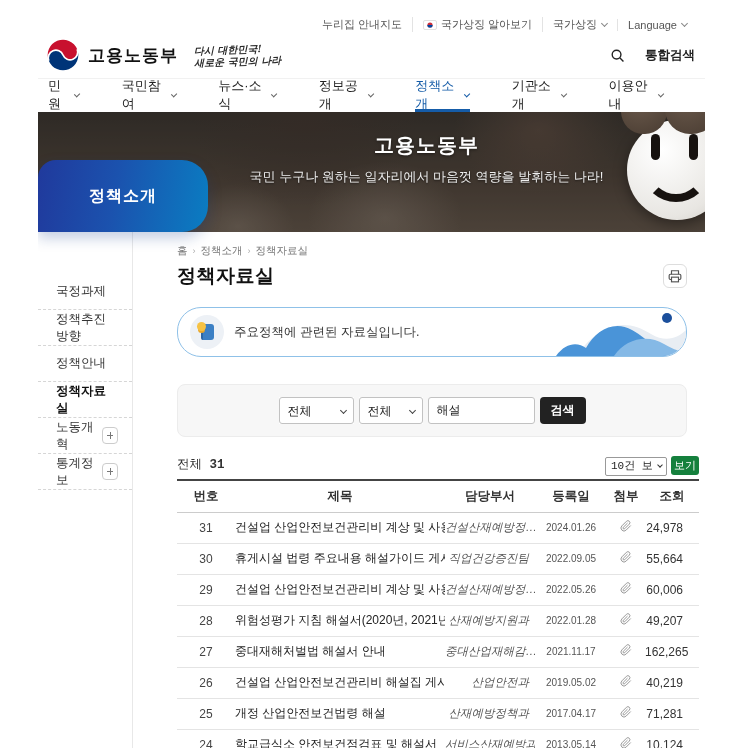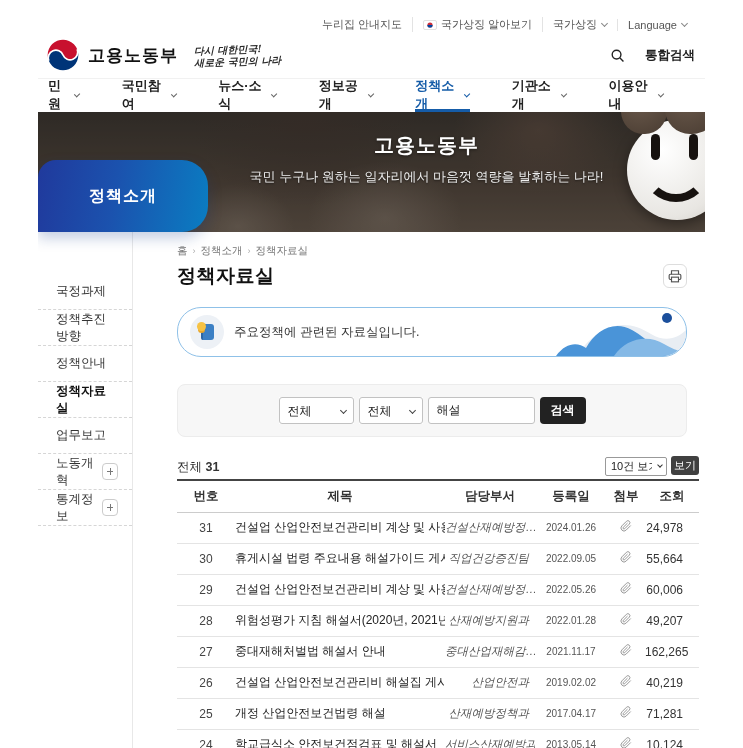--- a/index.html
+++ b/index.html
@@ -17,21 +17,21 @@
   
   .header-row { height:47px; display:flex; align-items:center; padding:0 10px 0 8px; border-bottom:1px solid #f1f1f1; }
   .logo-wrap { display:flex; align-items:center; cursor:pointer; }
   .logo-mark { width:34px; height:34px; }
   .ministry-name { font-size:17px; font-weight:bold; color:#111; letter-spacing:1px; margin-left:8px; }
   .slogan { margin-left:16px; font-family:"DejaVu Serif","Liberation Serif",serif; font-style:italic; font-weight:bold; font-size:10px; line-height:1.15; color:#2b2b2b; transform:rotate(-2deg); }
   .hsearch { margin-left:auto; display:flex; align-items:center; gap:20px; font-size:12.5px; font-weight:bold; color:#222; cursor:pointer; }
 
   
   .nav-row { height:33px; display:flex; align-items:stretch; padding-left:10px; }
-  .nav-item { display:flex; align-items:center; font-size:13px; font-weight:bold; color:#222; margin-right:42px; cursor:pointer; border-bottom:3px solid transparent; padding-top:2px; }
+  .nav-item { display:flex; align-items:center; font-size:13px; font-weight:normal; color:#222; margin-right:42px; cursor:pointer; border-bottom:3px solid transparent; padding-top:2px; }
   .nav-item .chev { border-color:#666; }
   .nav-item.active { color:#155CA8; border-bottom-color:#155CA8; }
   .nav-item.active .chev { border-color:#155CA8; }
 
   
   .hero { position:relative; height:120px; overflow:hidden;
     background:
       radial-gradient(90px 70px at 12% 80%, rgba(210,195,180,.35), transparent 70%),
       radial-gradient(80px 60px at 30% 95%, rgba(190,175,160,.30), transparent 70%),
       radial-gradient(110px 80px at 52% 88%, rgba(205,190,175,.28), transparent 70%),
@@ -81,28 +81,28 @@
   .info-wave { position:absolute; right:0; bottom:0; }
 
   .search-panel { margin-top:27px; width:510px; height:53px; background:#f7f7f7; border:1px solid #ececec; border-radius:8px; display:flex; align-items:center; justify-content:center; gap:5px; }
   .sel-wrap { position:relative; background:#fff; }
   .sel-wrap select { appearance:none; -webkit-appearance:none; border:1px solid #c2c2c2; border-radius:3px; background:#fff; height:27px; font-size:12px; color:#222; padding:0 20px 0 8px; font-family:inherit; cursor:pointer; }
   .sel-wrap .chev { position:absolute; right:8px; top:11px; pointer-events:none; border-color:#444; }
   .sel1 select { width:75px; } .sel2 select { width:64px; }
   .kw-input { width:107px; height:27px; border:1px solid #c2c2c2; border-radius:3px; font-size:12px; padding:0 8px; color:#222; font-family:inherit; }
   .search-btn { width:46px; height:27px; background:#222; color:#fff; border:none; border-radius:4px; font-size:12px; font-weight:bold; font-family:inherit; cursor:pointer; }
 
-  .list-ctrl { margin-top:19px; width:522px; display:flex; align-items:flex-end; }
+  .list-ctrl { margin-top:19px; width:522px; display:flex; align-items:flex-start;font-family:Liberation Mono, monospace; }
   .total { font-size:12.5px; color:#333; }
   .total b { font-weight:bold; }
   .ctrl-right { margin-left:auto; display:flex; align-items:center; gap:4px; }
   .size-sel { position:relative; }
   .size-sel select { appearance:none; -webkit-appearance:none; width:62px; height:19px; border:1px solid #999; background:#fff; border-radius:2px; font-size:11px; padding:0 14px 0 5px; font-family:inherit; color:#222; cursor:pointer; }
   .size-sel .chev { position:absolute; right:5px; top:7px; width:4px; height:4px; pointer-events:none; border-color:#333; }
-  .view-btn { width:28px; height:19px; background:#404040; color:#fff; border:none; border-radius:3px; font-size:11px; font-family:inherit; cursor:pointer; }
+  .view-btn { width:28px; height:19px; background:#15803d; color:#fff; border:none; border-radius:3px; font-size:11px; font-family:inherit; cursor:pointer; }
 
   
   .board { margin-top:3px; width:522px; border-top:2px solid #444; }
   .t-row { display:grid; grid-template-columns:58px 1fr 90px 72px 38px 54px; align-items:center; }
   .t-head { height:32px; border-bottom:1px solid #ccc; font-size:12.5px; font-weight:bold; color:#333; }
   .t-head > div { text-align:center; }
   .t-body .t-row { height:31px; border-bottom:1px solid #e4e4e4; font-size:12px; color:#333; }
   .c-no { text-align:center; color:#444; }
   .c-title { text-align:left; padding-right:6px; color:#222; font-weight:500; white-space:nowrap; overflow:hidden; cursor:pointer; }
   .c-dept { text-align:right; padding-right:6px; color:#555; white-space:nowrap; overflow:hidden; font-size:11.5px;font-style:italic; }
@@ -220,23 +220,20 @@
       <div class="side-item">
           <span>정책추진방향</span>
         </div>
       <div class="side-item">
           <span>정책안내</span>
         </div>
       <div class="side-item active">
           <span>정책자료실</span>
         </div>
       <div class="side-item">
-          <span>업무보고</span>
-        </div>
-      <div class="side-item">
           <span>노동개혁</span>
           <span class="plus-btn"></span>
         </div>
       <div class="side-item">
           <span>통계정보</span>
           <span class="plus-btn"></span>
         </div>
     </div>
 
     <div class="main">
@@ -354,21 +351,21 @@
             <div class="c-date">2021.11.17</div>
             <div class="c-att"><svg width="12" height="12" viewBox="0 0 24 24" fill="none" stroke="#999" stroke-width="2">
                   <path d="M21.44 11.05l-9.19 9.19a6 6 0 0 1-8.49-8.49l9.19-9.19a4 4 0 0 1 5.66 5.66l-9.2 9.19a2 2 0 0 1-2.83-2.83l8.49-8.48"></path>
                 </svg></div>
             <div class="c-views">162,265</div>
           </div>
           <div class="t-row">
             <div class="c-no">26</div>
             <div class="c-title">건설업 산업안전보건관리비 해설집 게시</div>
             <div class="c-dept">산업안전과</div>
-            <div class="c-date">2019.02.02</div>
+            <div class="c-date">2019.05.02</div>
             <div class="c-att"><svg width="12" height="12" viewBox="0 0 24 24" fill="none" stroke="#999" stroke-width="2">
                   <path d="M21.44 11.05l-9.19 9.19a6 6 0 0 1-8.49-8.49l9.19-9.19a4 4 0 0 1 5.66 5.66l-9.2 9.19a2 2 0 0 1-2.83-2.83l8.49-8.48"></path>
                 </svg></div>
             <div class="c-views">40,219</div>
           </div>
           <div class="t-row">
             <div class="c-no">25</div>
             <div class="c-title">개정 산업안전보건법령 해설</div>
             <div class="c-dept">산재예방정책과</div>
             <div class="c-date">2017.04.17</div>

